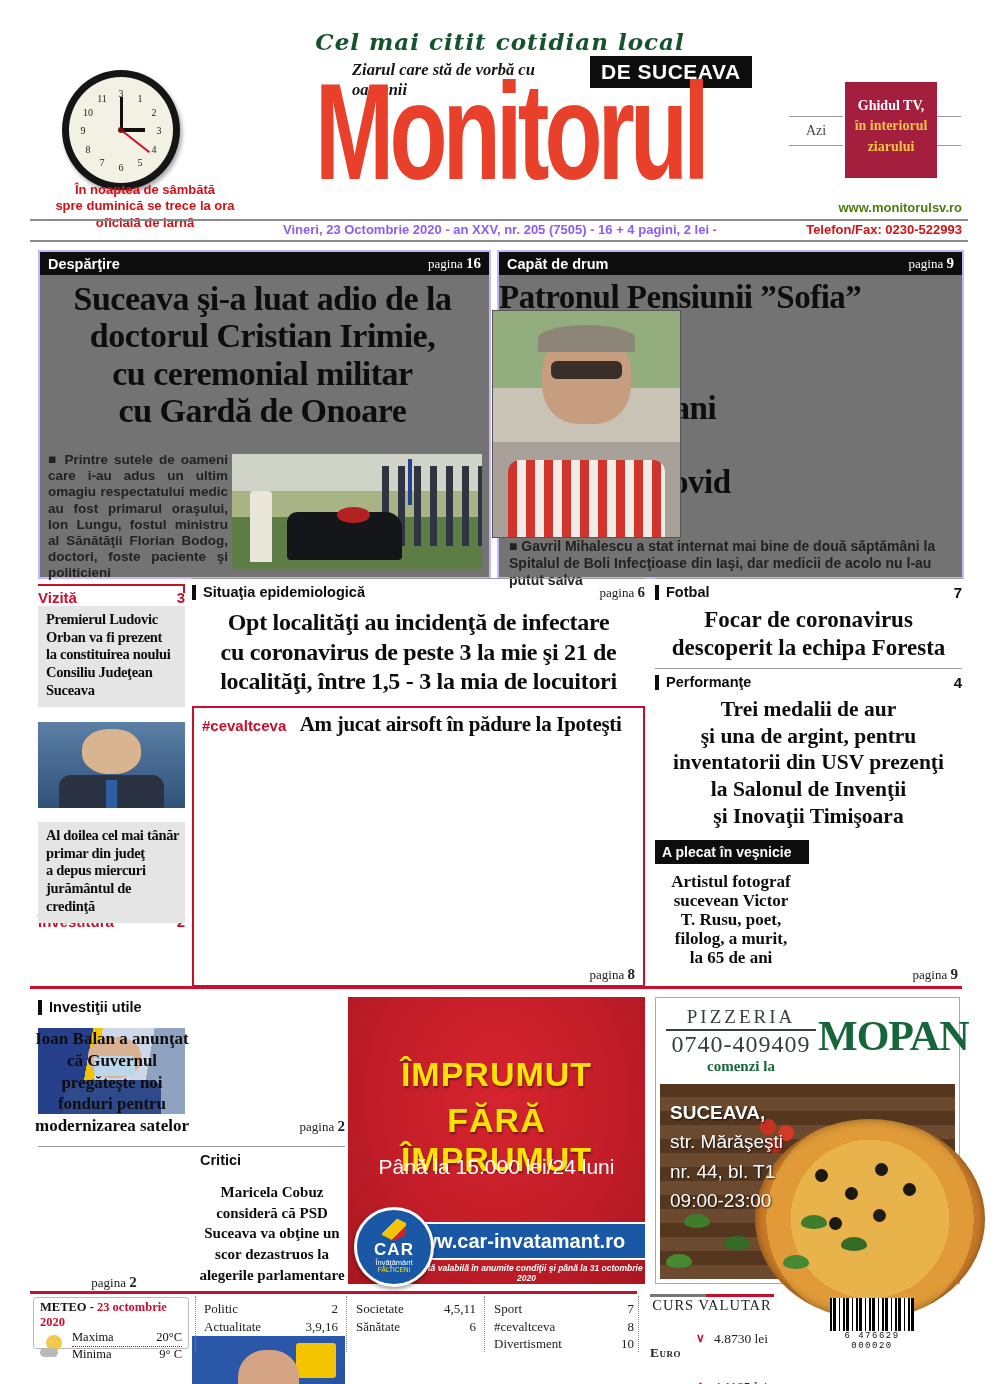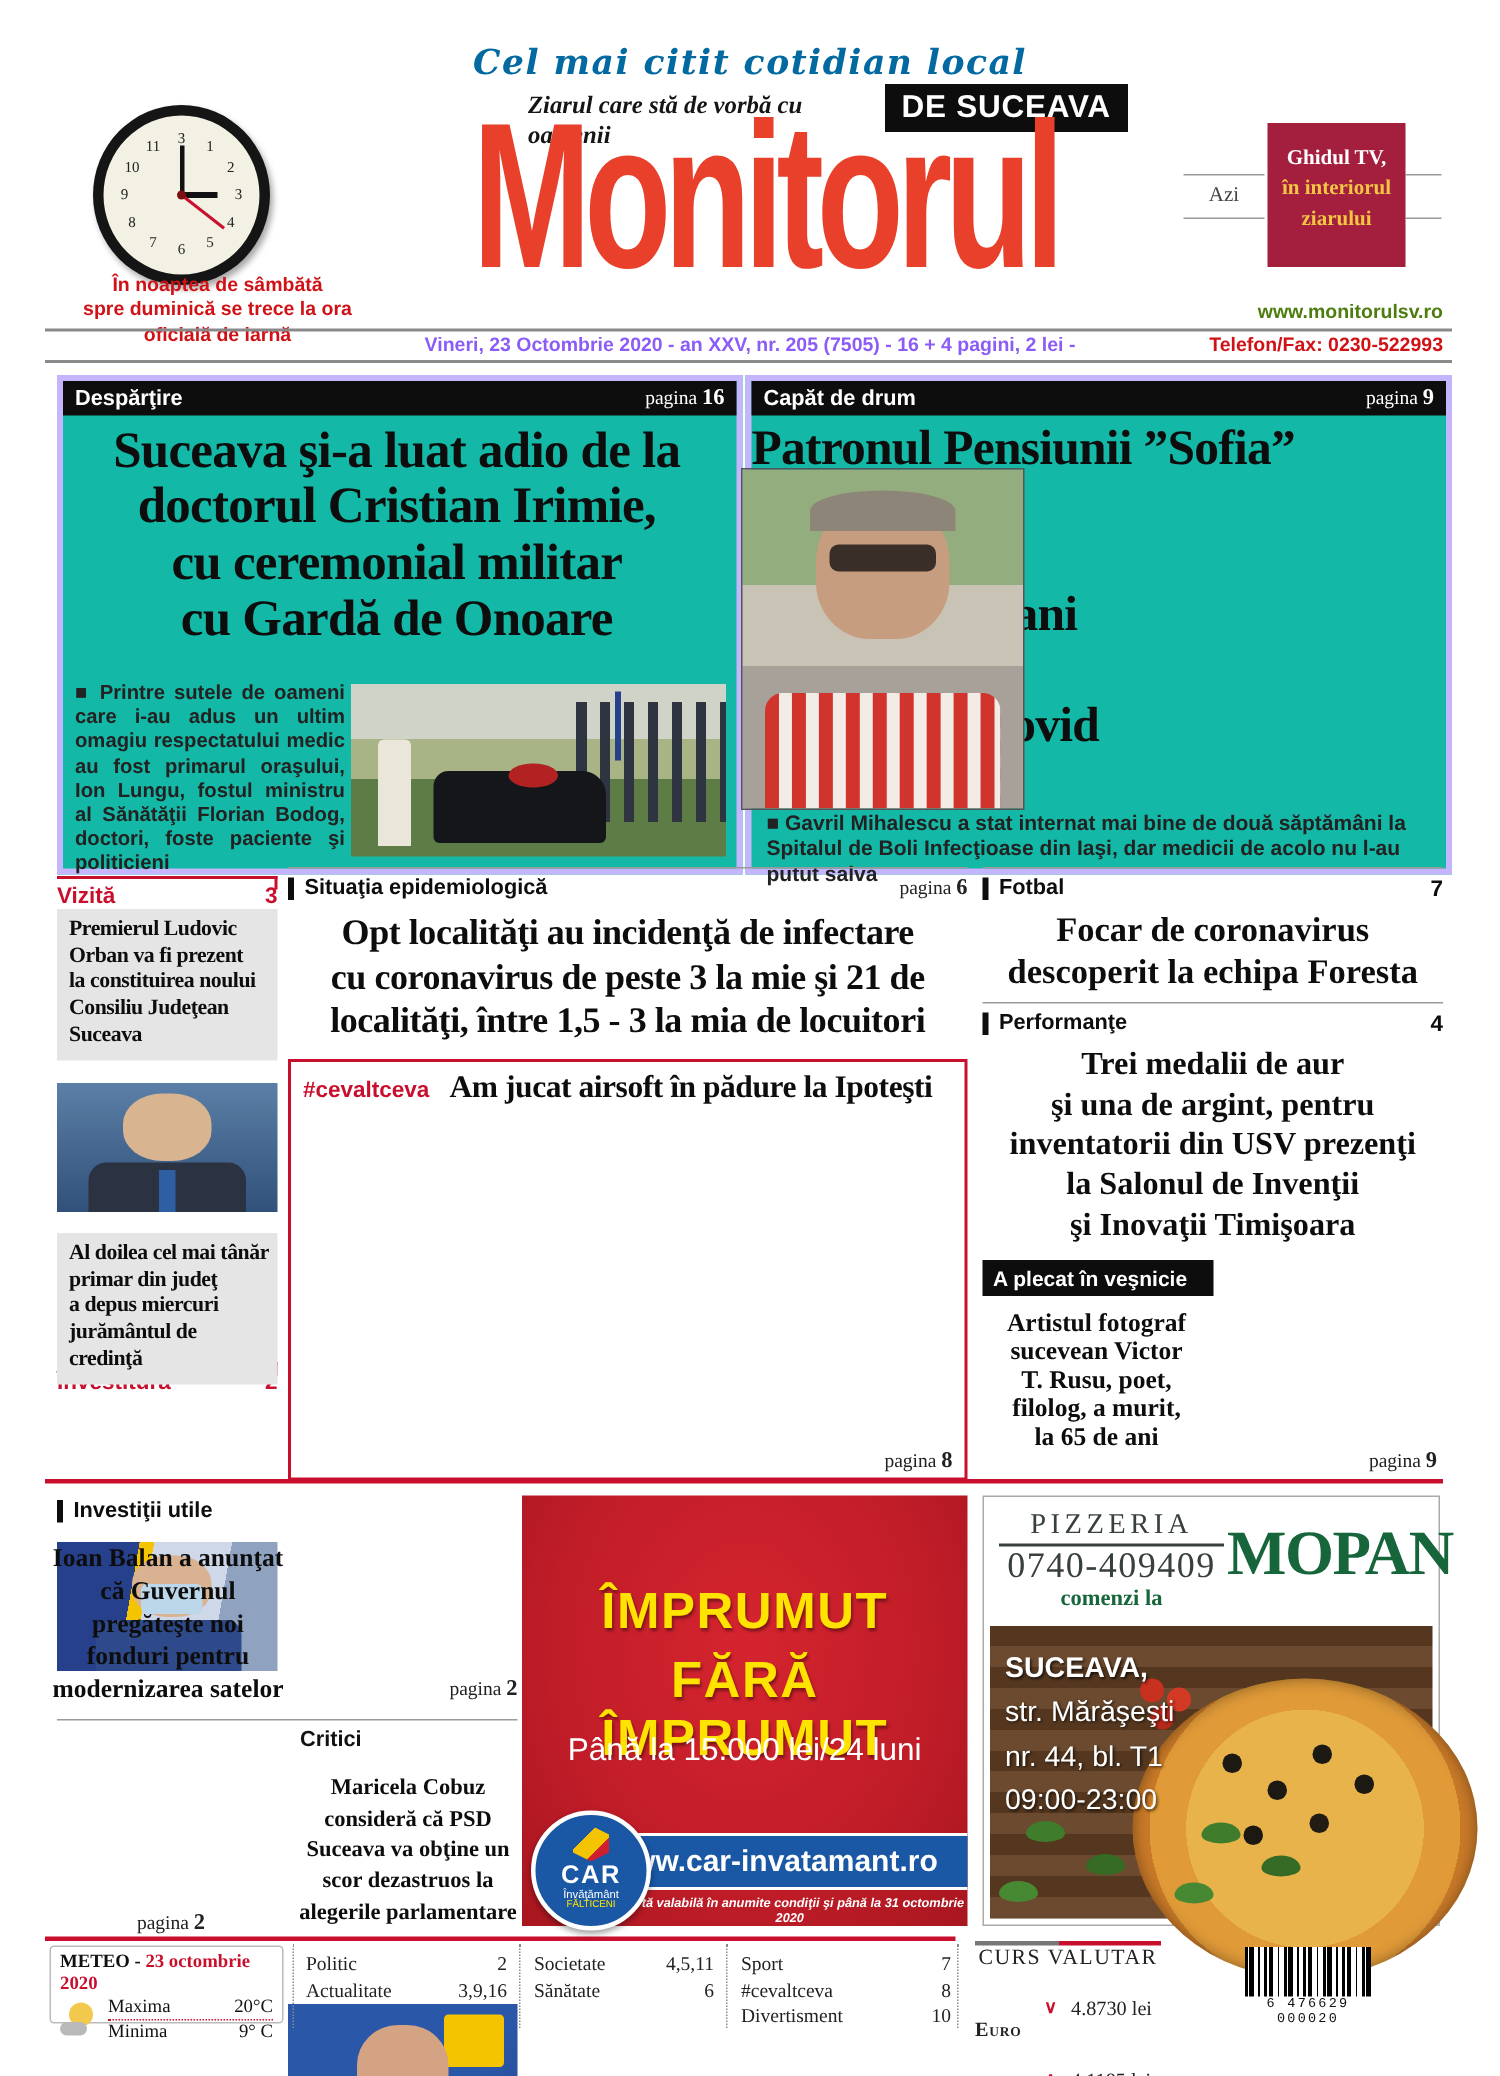--- a/index.html
+++ b/index.html
@@ -6,21 +6,21 @@
   #page{position:relative;width:1000px;height:1384px;background:#fff;margin:0 auto;overflow:hidden;
         font-family:"Liberation Sans",sans-serif;color:#111;}
   .abs{position:absolute;}
   .serif{font-family:"Liberation Serif",serif;}
   .pre{white-space:pre-line;}
   .hl{font-family:"Liberation Serif",serif;font-weight:bold;color:#0d0d0d;}
   .center{text-align:center;}
   .red{color:#c8102e;}
   
   #tagline-script{left:0;top:28px;width:1000px;text-align:center;font-family:"DejaVu Serif",serif;
-     font-style:italic;font-weight:bold;font-size:23px;color:#0369a1;letter-spacing:1px;}
+     font-style:italic;font-weight:bold;font-size:23px;color:#14532d;letter-spacing:1px;}
   #clock{left:62px;top:70px;width:104px;height:106px;background:#f3f0e4;border:7px solid #151515;
      border-radius:50%;box-shadow:2px 3px 4px rgba(0,0,0,.35);}
   .clock-num{position:absolute;font-family:"Liberation Serif",serif;font-size:10px;color:#222;
      transform:translate(-50%,-50%);}
   .hand{position:absolute;left:50%;bottom:50%;transform-origin:50% 100%;background:#111;}
   #hand-min{width:3px;height:33px;margin-left:-1.5px;transform:rotate(0deg);}
   #hand-hour{width:4px;height:24px;margin-left:-2px;transform:rotate(90deg);}
   #hand-sec{width:2px;height:36px;margin-left:-1px;background:#c8102e;transform:rotate(128deg);}
   #clock-note{left:20px;top:182px;width:250px;text-align:center;color:#d01217;font-weight:bold;
      font-size:13px;line-height:1.25;}
@@ -34,21 +34,21 @@
      text-align:center;line-height:28px;font-family:"Liberation Serif",serif;font-size:14px;color:#444;}
   #azi-lines-right{left:937px;top:116px;width:24px;height:28px;border-top:1px solid #999;border-bottom:1px solid #999;}
   #promo-box{left:845px;top:82px;width:92px;height:96px;background:#a41e3d;color:#fff;text-align:center;
      font-family:"Liberation Serif",serif;font-weight:bold;font-size:14px;line-height:1.45;padding-top:14px;box-sizing:border-box;}
   #promo-box .gold{color:#f2c545;}
   #site{left:780px;top:200px;width:182px;text-align:right;color:#4d7c0f;font-weight:bold;font-size:13px;}
   .grayline{background:#8a8a8a;height:2px;}
   #dateline{left:0;top:222px;width:1000px;text-align:center;font-weight:bold;font-size:13px;color:#8b5cf6;}
   #phone{left:794px;top:222px;width:168px;text-align:right;color:#d01217;font-weight:bold;font-size:13px;}
   
-  .story-box{border:4px solid #c4b5fd;background:#14b8a6;}
+  .story-box{border:2px solid #c4b5fd;background:#737373;}
   .kicker-bar{position:absolute;left:0;top:0;right:0;height:23px;background:#0d0d0d;color:#fff;
      display:flex;align-items:center;justify-content:space-between;padding:0 8px;box-sizing:border-box;}
   .kicker-bar .k{font-weight:bold;font-size:14.5px;}
   .pg{font-family:"Liberation Serif",serif;font-size:13px;}
   .pg b{font-size:15px;}
   .inline-kicker{display:flex;align-items:center;justify-content:space-between;}
   .inline-kicker .k{font-weight:bold;font-size:14.5px;color:#0d0d0d;border-left:4px solid #0d0d0d;padding-left:7px;line-height:15px;}
   .inline-kicker .n{font-weight:bold;font-size:15px;color:#0d0d0d;}
   .red-kicker{display:flex;align-items:center;justify-content:space-between;border-top:2px solid #c8102e;padding-top:3px;position:relative;}
   .red-kicker:after{content:"";position:absolute;right:0;top:-2px;width:2px;height:9px;background:#c8102e;}

